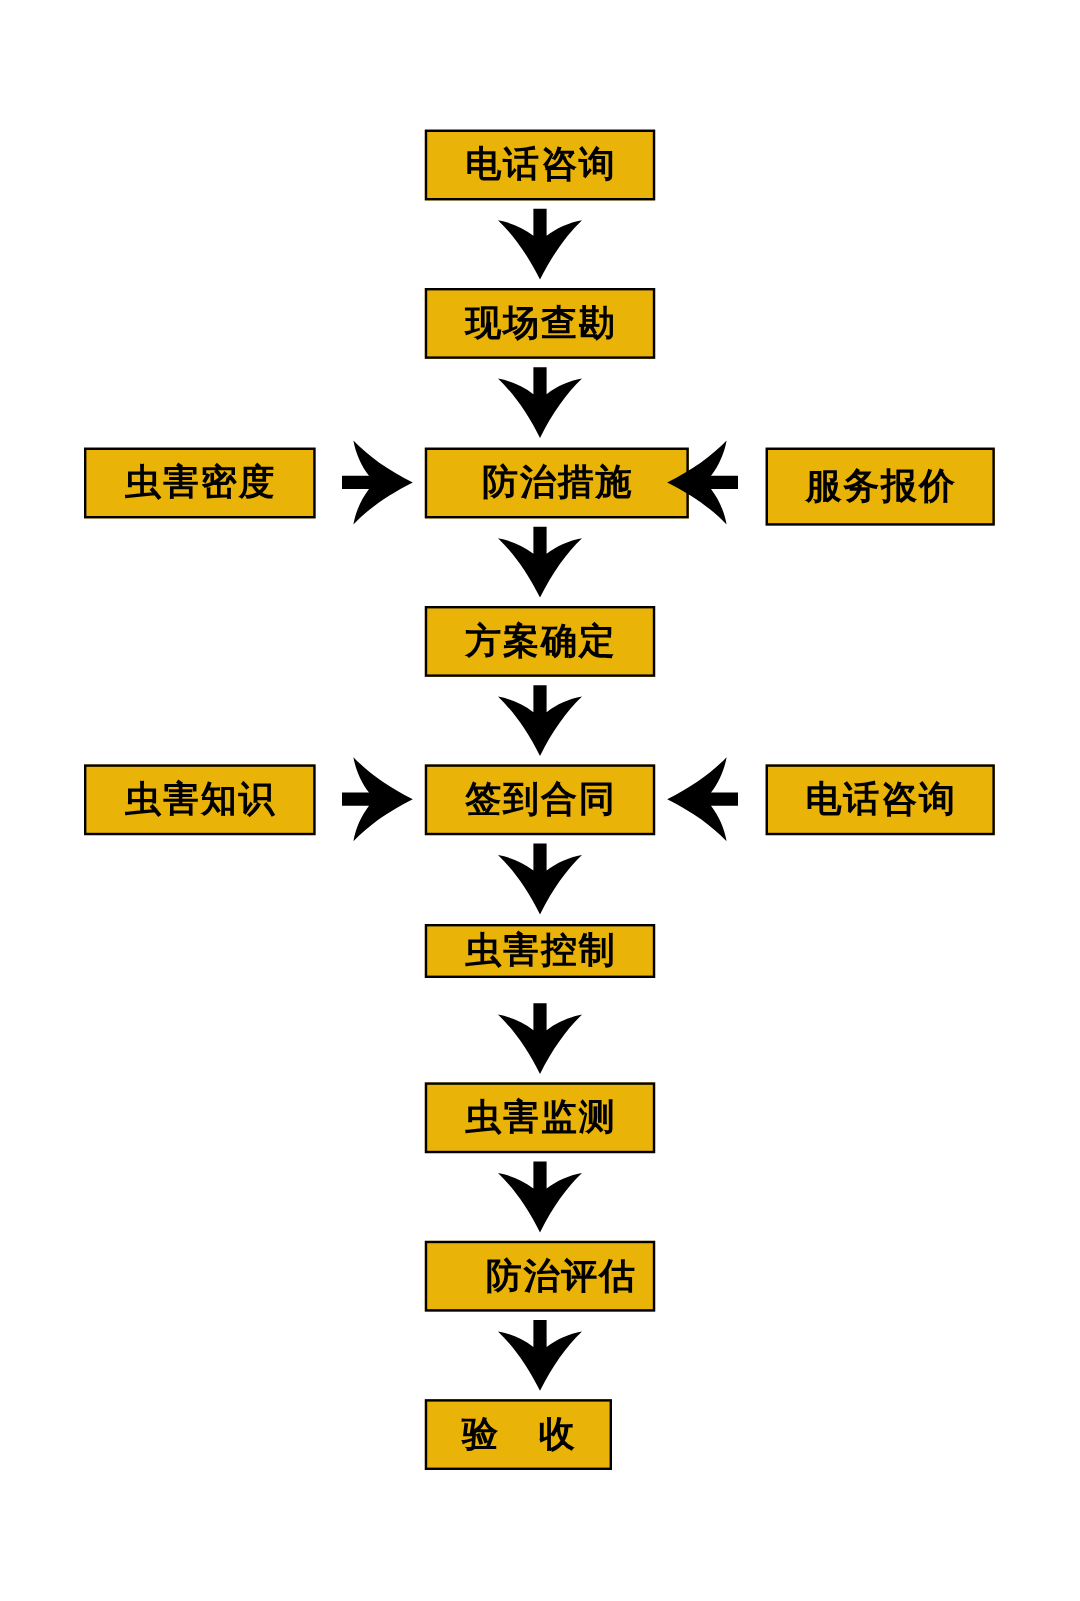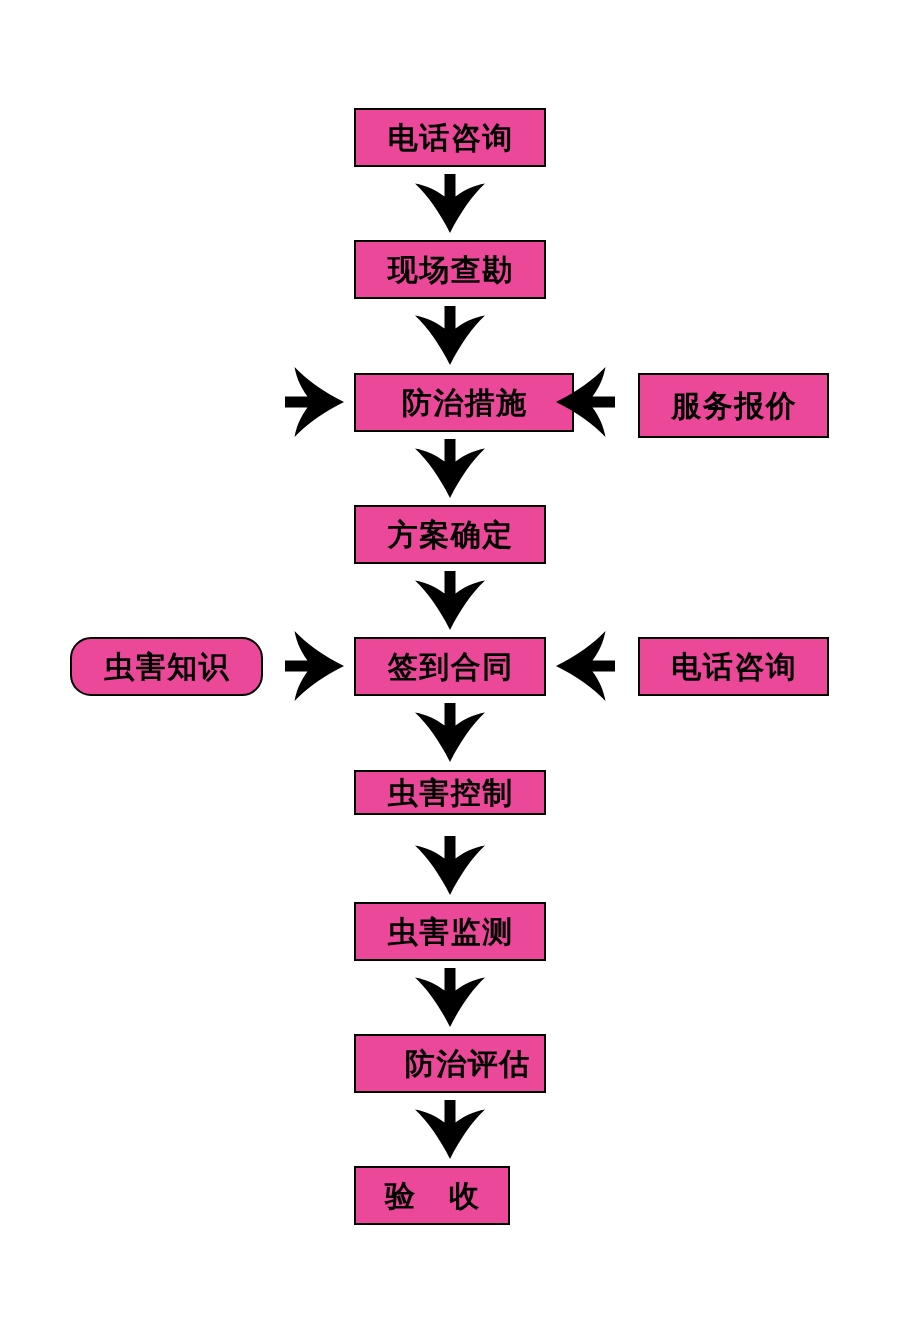--- a/index.html
+++ b/index.html
@@ -14,21 +14,21 @@
     position: relative;
     width: 900px;
     height: 1334px;
     background: #ffffff;
     overflow: hidden;
   }
   .node-box {
     position: absolute;
     box-sizing: border-box;
     border: 2.5px solid #000000;
-    background: #ec4899;
+    background: #eab308;
     display: flex;
     align-items: center;
     justify-content: center;
   }
   .node-label {
     font-family: "DejaVu Sans", "Liberation Sans", sans-serif;
     font-weight: bold;
     font-size: 30px;
     line-height: 1;
     color: #000000;
@@ -87,26 +87,29 @@
   </div>
 
   <div class="node-box" style="left:354px; top:1034px; width:192px; height:59px;padding-left:34px;">
     <span class="node-label">防治评估</span>
   </div>
 
   <div class="node-box" style="left:354px; top:1166px; width:156px; height:59px;">
     <span class="node-label wide-spaced">验收</span>
   </div>
 
+  <div class="node-box" style="left:70px; top:373px; width:193px; height:59px;">
+    <span class="node-label">虫害密度</span>
+  </div>
 
   <div class="node-box" style="left:638px; top:373px; width:191px; height:65px;">
     <span class="node-label">服务报价</span>
   </div>
 
-  <div class="node-box" style="left:70px; top:637px; width:193px; height:59px;border-radius:21px;">
+  <div class="node-box" style="left:70px; top:637px; width:193px; height:59px;">
     <span class="node-label">虫害知识</span>
   </div>
 
   <div class="node-box" style="left:638px; top:637px; width:191px; height:59px;">
     <span class="node-label">电话咨询</span>
   </div>
 
   <span class="arrow" style="left:414px; top:174px;">
     <svg width="72" height="59" viewBox="0 0 72 59">
       <path d="M30.5 0 H41.5 V22.5 C50 16 60 11.5 71 9.5 C58 22 46.5 38 36 59 C25.5 38 14 22 1 9.5 C12 11.5 22 16 30.5 22.5 Z"></path>

